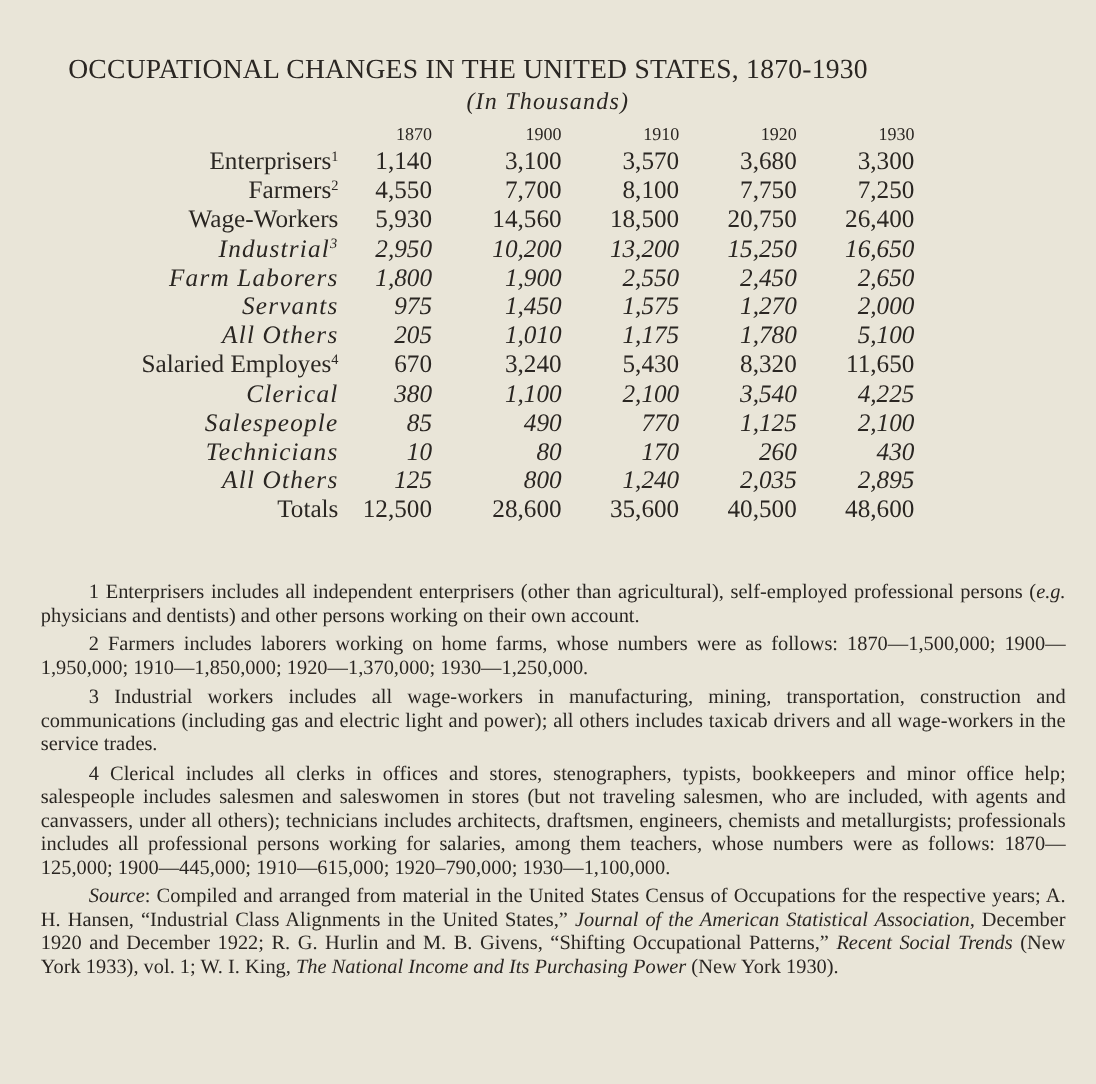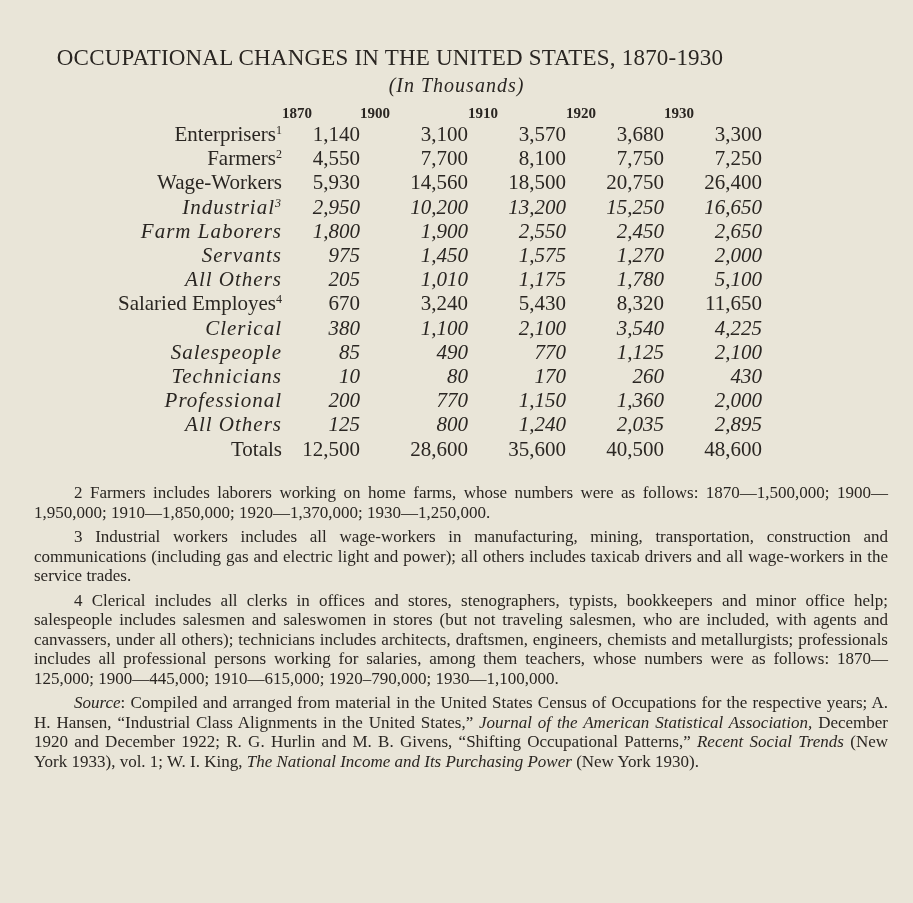--- a/index.html
+++ b/index.html
@@ -21,21 +21,21 @@
   }
   .units {
     position: absolute; top: 74px; left: 0; width: 913px; text-align: center;
     font-size: 20px; font-style: italic; letter-spacing: 1px;
   }
   table.data {
     position: absolute; top: 104px; left: 80px;
     border-collapse: collapse;
   }
   table.data th {
-    font-weight: bold; font-size: 15px; text-align: left; padding: 0; height: 18px; line-height: 18px;
+    font-weight: normal; font-size: 15px; text-align: right; padding: 0; height: 18px; line-height: 18px;
   }
   table.data td { padding: 0; font-size: 21px; line-height: 24.2px; height: 24.2px; white-space: nowrap; }
   td.label { width: 180px; text-align: right; }
   td.label.sub { font-style: italic; padding-left: 22px; letter-spacing: 1px; }
   td.num { text-align: right; }
   tr.sub td.num { font-style: italic; }
   col.c0 { width: 180px; }
   col.c1 { width: 78px; }
   col.c2 { width: 108px; }
   col.c3 { width: 98px; }
@@ -159,45 +159,38 @@
         </tr>
         <tr class="sub">
           <td class="label sub"><span>Technicians</span></td>
           <td class="num">10</td>
           <td class="num">80</td>
           <td class="num">170</td>
           <td class="num">260</td>
           <td class="num">430</td>
         </tr>
         <tr class="sub">
-          <td class="label sub"><span>Professional</span></td>
-          <td class="num">200</td>
-          <td class="num">770</td>
-          <td class="num">1,150</td>
-          <td class="num">1,360</td>
-          <td class="num">2,000</td>
-        </tr>
-        <tr class="sub">
           <td class="label sub"><span>All Others</span></td>
           <td class="num">125</td>
           <td class="num">800</td>
           <td class="num">1,240</td>
           <td class="num">2,035</td>
           <td class="num">2,895</td>
         </tr>
         <tr class="main">
           <td class="label"><span>Totals</span></td>
           <td class="num">12,500</td>
           <td class="num">28,600</td>
           <td class="num">35,600</td>
           <td class="num">40,500</td>
           <td class="num">48,600</td>
         </tr>
       </tbody>
   </table>
 
   <div class="notes" id="notes">
+      <p class="note"><span>1 Enterprisers includes all independent enterprisers (other than agricultural), self-employed professional persons (</span><i>e.g.</i><span> physicians and dentists) and other persons working on their own account.</span></p>
       <p class="note"><span>2 Farmers includes laborers working on home farms, whose numbers were as follows: 1870—1,500,000; 1900—1,950,000; 1910—1,850,000; 1920—1,370,000; 1930—1,250,000.</span></p>
       <p class="note"><span>3 Industrial workers includes all wage-workers in manufacturing, mining, transportation, construction and communications (including gas and electric light and power); all others includes taxicab drivers and all wage-workers in the service trades.</span></p>
       <p class="note"><span>4 Clerical includes all clerks in offices and stores, stenographers, typists, bookkeepers and minor office help; salespeople includes salesmen and saleswomen in stores (but not traveling salesmen, who are included, with agents and canvassers, under all others); technicians includes architects, draftsmen, engineers, chemists and metallurgists; professionals includes all professional persons working for salaries, among them teachers, whose numbers were as follows: 1870—125,000; 1900—445,000; 1910—615,000; 1920–790,000; 1930—1,100,000.</span></p>
       <p class="note"><i>Source</i><span>: Compiled and arranged from material in the United States Census of Occupations for the respective years; A. H. Hansen, “Industrial Class Alignments in the United States,” </span><i>Journal of the American Statistical Association,</i><span> December 1920 and December 1922; R. G. Hurlin and M. B. Givens, “Shifting Occupational Patterns,” </span><i>Recent Social Trends</i><span> (New York 1933), vol. 1; W. I. King, </span><i>The National Income and Its Purchasing Power</i><span> (New York 1930).</span></p>
     </div>
 </div>
 
 </body></html>

